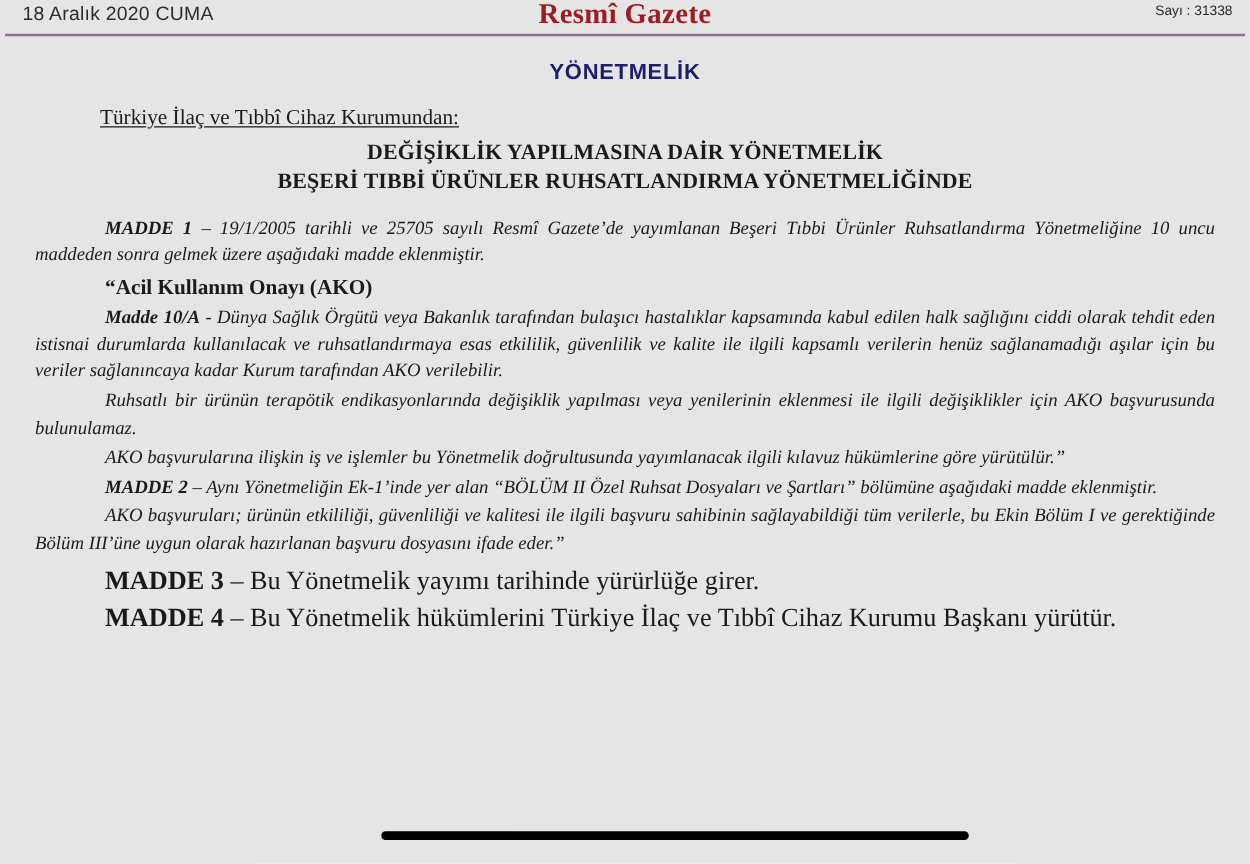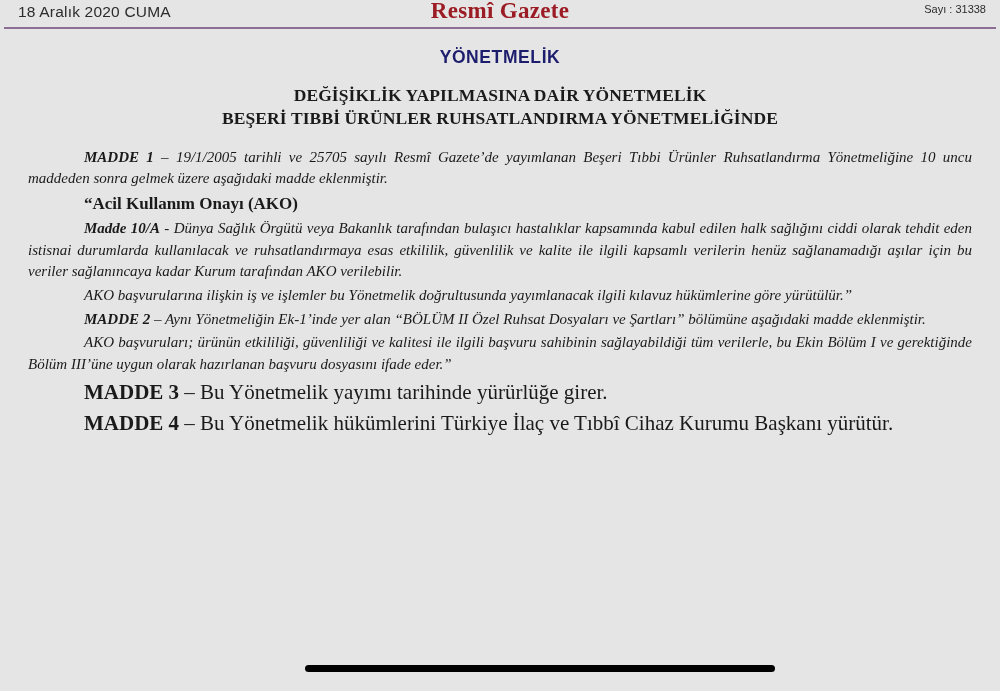--- a/index.html
+++ b/index.html
@@ -160,38 +160,42 @@
     <div class="masthead-date">18 Aralık 2020 CUMA</div>
     <div class="masthead-title">Resmî Gazete</div>
     <div class="masthead-issue">Sayı : 31338</div>
   </div>
   <div class="masthead-rule"></div>
 
   <div class="section-label">YÖNETMELİK</div>
 
   <div class="doc">
 
+    <div class="issuer">Türkiye İlaç ve Tıbbî Cihaz Kurumundan:</div>
 
     <div class="doc-title">
       <span class="doc-title-line">DEĞİŞİKLİK YAPILMASINA DAİR YÖNETMELİK</span>
       <span class="doc-title-line">BEŞERİ TIBBİ ÜRÜNLER RUHSATLANDIRMA YÖNETMELİĞİNDE</span>
     </div>
 
     <p class="para">
       <span class="b">MADDE 1</span><span> – </span><span>19/1/2005 tarihli ve 25705 sayılı Resmî Gazete’de yayımlanan Beşeri Tıbbi Ürünler Ruhsatlandırma Yönetmeliğine 10 uncu maddeden sonra gelmek üzere aşağıdaki madde eklenmiştir.</span>
     </p>
 
     <p class="heading-line">
       <span>“Acil Kullanım Onayı (AKO)</span>
     </p>
 
     <p class="para">
       <span class="b">Madde 10/A</span><span> - </span><span>Dünya Sağlık Örgütü veya Bakanlık tarafından bulaşıcı hastalıklar kapsamında kabul edilen halk sağlığını ciddi olarak tehdit eden istisnai durumlarda kullanılacak ve ruhsatlandırmaya esas etkililik, güvenlilik ve kalite ile ilgili kapsamlı verilerin henüz sağlanamadığı aşılar için bu veriler sağlanıncaya kadar Kurum tarafından AKO verilebilir.</span>
     </p>
 
+    <p class="para">
+      <span>Ruhsatlı bir ürünün terapötik endikasyonlarında değişiklik yapılması veya yenilerinin eklenmesi ile ilgili değişiklikler için AKO başvurusunda bulunulamaz.</span>
+    </p>
 
     <p class="para">
       <span>AKO başvurularına ilişkin iş ve işlemler bu Yönetmelik doğrultusunda yayımlanacak ilgili kılavuz hükümlerine göre yürütülür.”</span>
     </p>
 
     <p class="para">
       <span class="b">MADDE 2</span><span> – </span><span>Aynı Yönetmeliğin Ek-1’inde yer alan “BÖLÜM II Özel Ruhsat Dosyaları ve Şartları” bölümüne aşağıdaki madde eklenmiştir.</span>
     </p>
 
 

